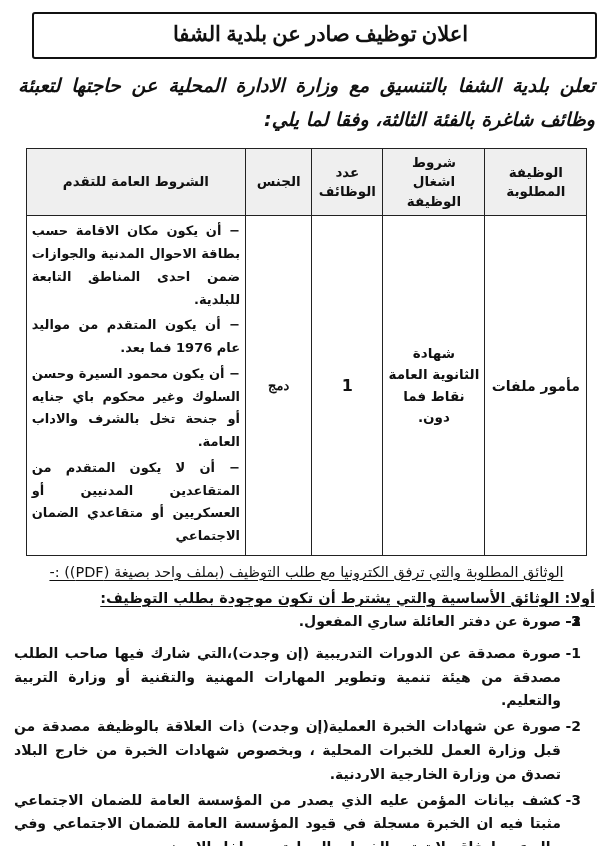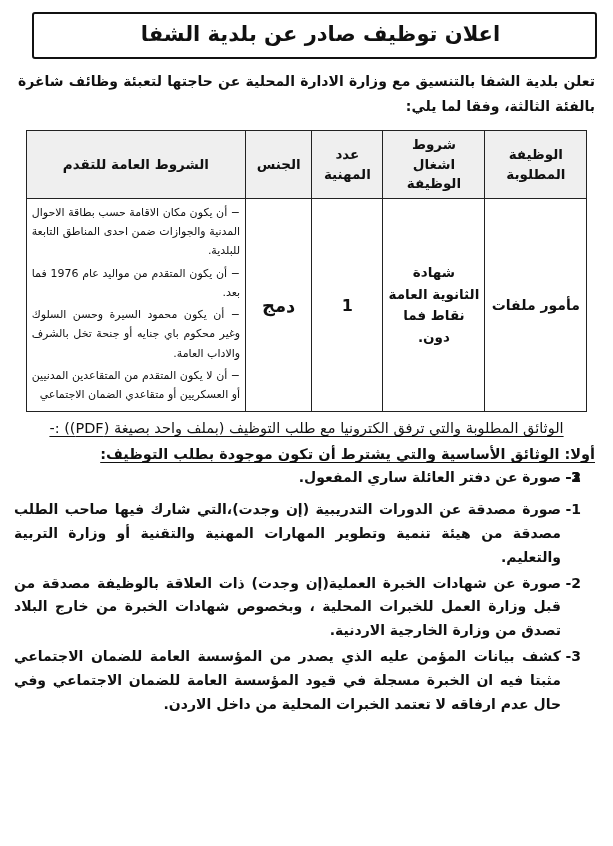--- a/index.html
+++ b/index.html
@@ -23,34 +23,36 @@
     background: #fff;
     position: relative;
   }
   
   .title-box {
     border: 2px solid #111;
     border-radius: 3px;
     margin: 2px 2px 10px 18px;
     padding: 7px 8px 9px 20px;
     text-align: center;
+    font-family: Liberation Serif, serif;
   }
   .title-box .title-text {
     font-size: 21px;
     font-weight: bold;
     letter-spacing: 0px;
     line-height: 1.3;
   }
   
   .intro {
-    font-size: 14px;
+    font-size: 19px;
     font-weight: bold;
     line-height: 1.75;
     text-align: justify;
     margin: 0 4px 12px 4px;
+    font-style: italic;
   }
   
   table.jobs {
     border-collapse: collapse;
     width: 96%;
     margin: 0 auto 8px auto;
     table-layout: fixed;
   }
   table.jobs th, table.jobs td {
     border: 1px solid #222;
@@ -79,27 +81,28 @@
   td.cell-cond {
     font-size: 13.5px;
     font-weight: bold;
     line-height: 1.6;
   }
   td.cell-count {
     font-size: 16px;
     font-weight: bold;
   }
   td.cell-gender {
-    font-size: 18px;
-    font-weight: bold;
+    font-size: 13px;
+    font-weight: bold;
+    font-family: Liberation Serif, serif;
   }
   td.cell-general {
     text-align: right;
-    font-size: 11px;
-    font-weight: normal;
+    font-size: 13px;
+    font-weight: bold;
     line-height: 1.75;
     padding: 5px 6px;
   }
   td.cell-general ul {
     margin: 0;
     padding: 0;
     list-style: none;
   }
   td.cell-general li {
     margin: 0 0 3px 0;
@@ -156,21 +159,21 @@
     <div class="title-text">اعلان توظيف صادر عن بلدية الشفا</div>
   </div>
 
   <div class="intro">تعلن بلدية الشفا بالتنسيق مع وزارة الادارة المحلية عن حاجتها لتعبئة وظائف شاغرة بالفئة الثالثة، وفقا لما يلي:</div>
 
   <table class="jobs">
     <thead>
       <tr>
         <th class="col-job">الوظيفة المطلوبة</th>
         <th class="col-cond">شروط اشغال الوظيفة</th>
-        <th class="col-count">عدد المهنية</th>
+        <th class="col-count">عدد الوظائف</th>
         <th class="col-gender">الجنس</th>
         <th class="col-general">الشروط العامة للتقدم</th>
       </tr>
     </thead>
     <tbody>
       <tr>
         <td class="cell-job">مأمور ملفات</td>
         <td class="cell-cond">شهادة الثانوية العامة نقاط فما دون.</td>
         <td class="cell-count">1</td>
         <td class="cell-gender">دمج</td>

